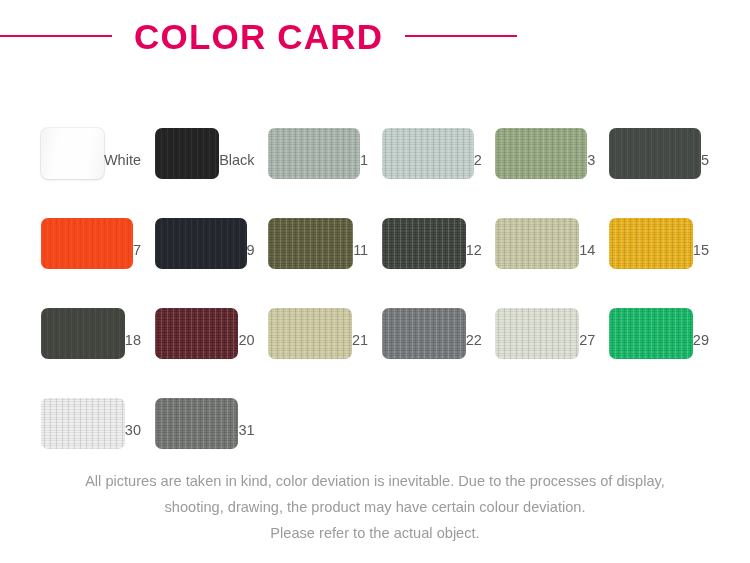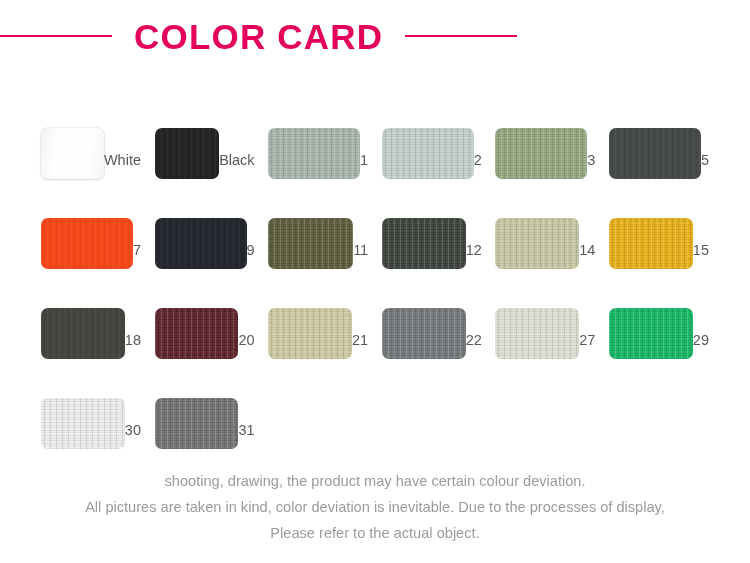--- a/index.html
+++ b/index.html
@@ -273,18 +273,18 @@
       </div>
       <div class="cell">
         <div class="swatch rib-tex" style="background: rgb(112, 115, 111);">
           <div class="rib"></div>
         </div>
         <div class="label">31</div>
       </div>
     </div>
 
   <div class="footer">
+    <p>All pictures are taken in kind, color deviation is inevitable. Due to the processes of display,</p>
     <p>shooting, drawing, the product may have certain colour deviation.</p>
-    <p>All pictures are taken in kind, color deviation is inevitable. Due to the processes of display,</p>
     <p>Please refer to the actual object.</p>
   </div>
 
 </div>
 
 </body></html>

